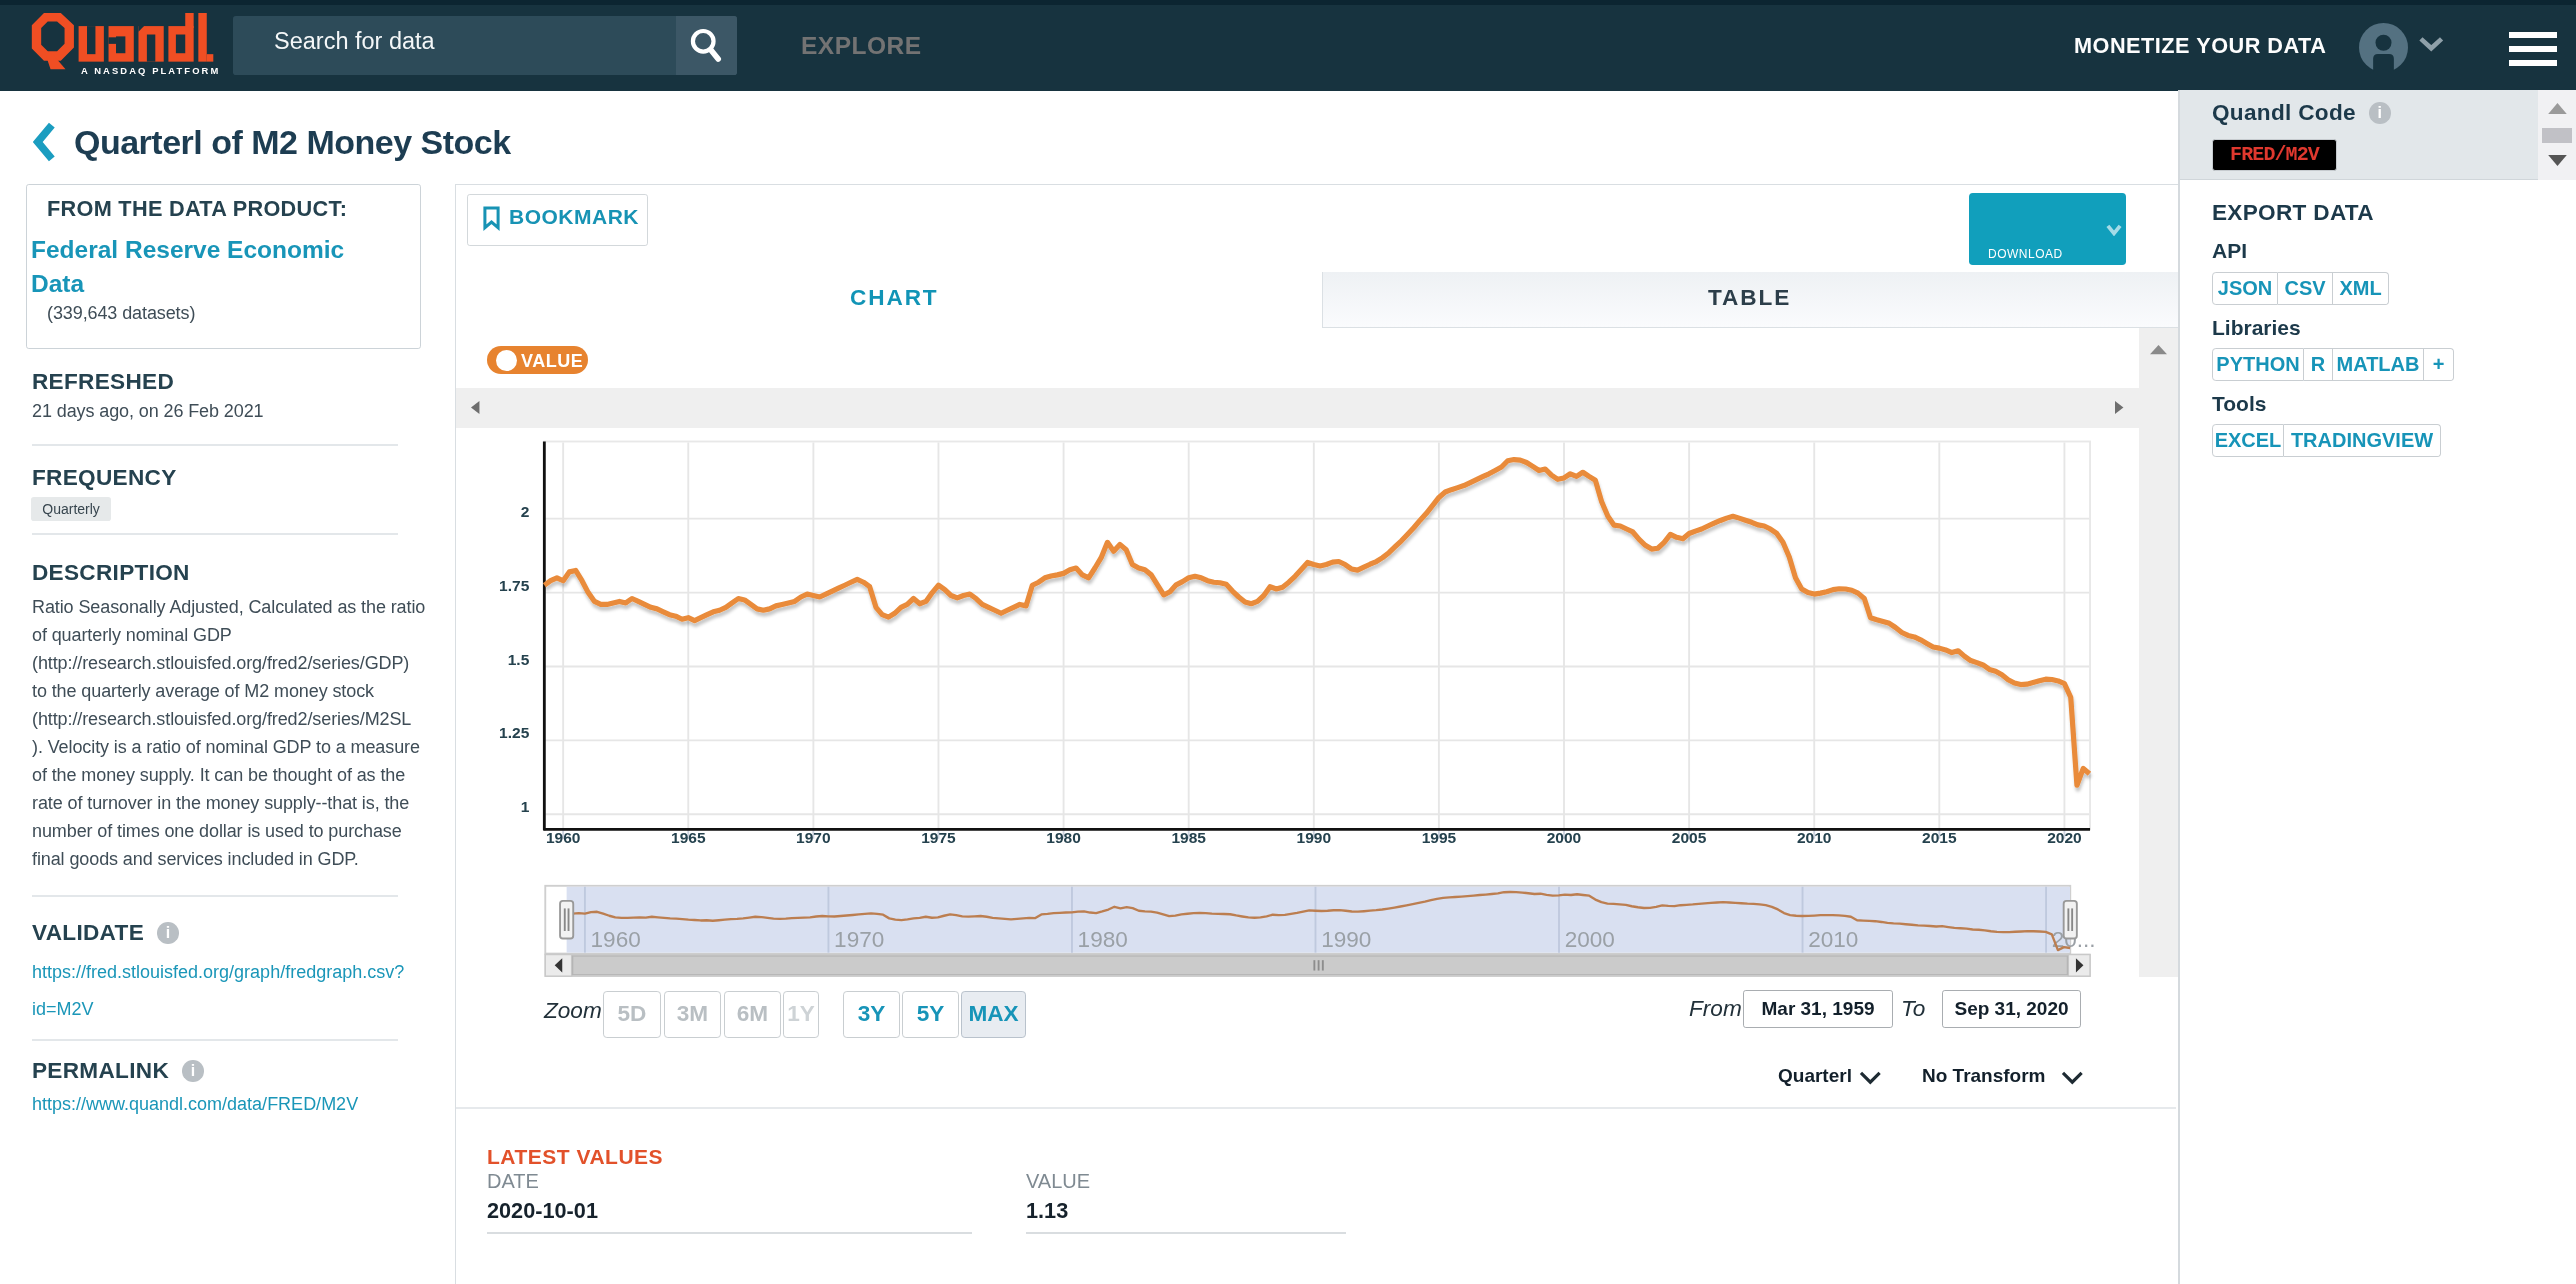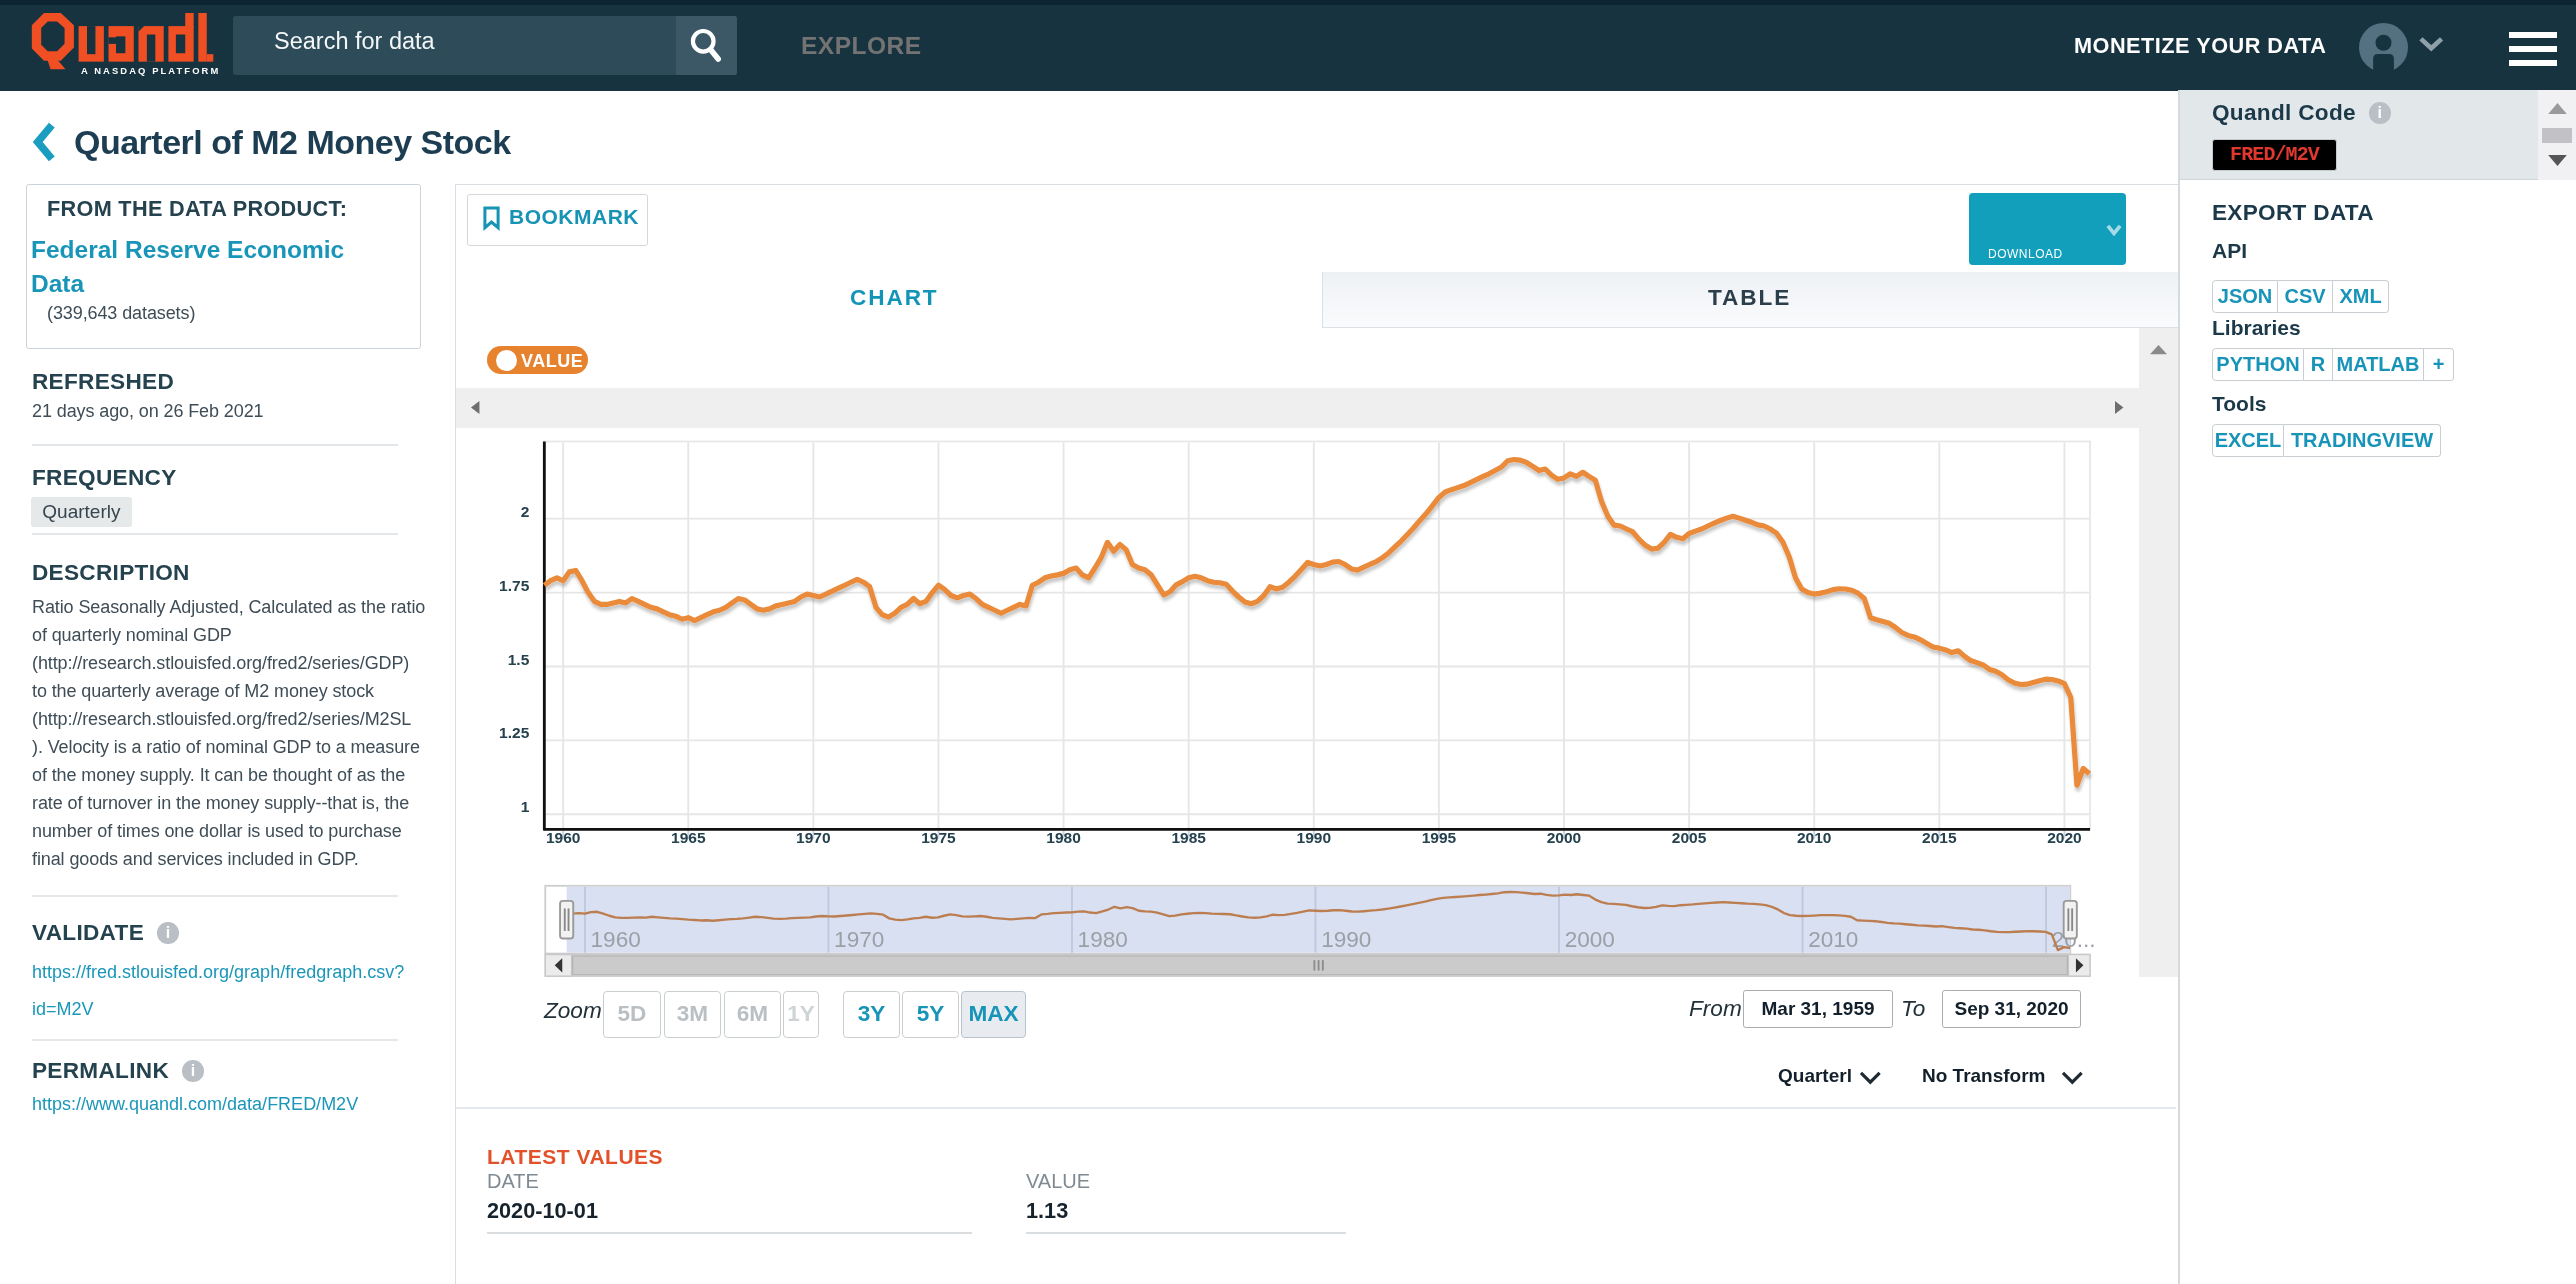--- a/index.html
+++ b/index.html
@@ -19,21 +19,21 @@
 #pagetitle { left:74px; top:123px; font-size:34px; font-weight:bold; color:#1d3d52; letter-spacing:-0.5px; }
 
 
 #leftcard { left:26px; top:184px; width:395px; height:165px; border:1.9px solid #ccd3d8; border-radius:2.8px; background:#fff; }
 .lc-label { font-size:21.7px; font-weight:bold; color:#25424f; letter-spacing:0.3px; }
 .lc-link { font-size:24.5px; font-weight:bold; color:#1895b8; line-height:34px; }
 .side-h { font-size:22.6px; font-weight:bold; color:#25424f; letter-spacing:0.3px; }
 .side-t { font-size:18px; color:#3f4d57; letter-spacing:-0.1px; }
 .sep { height:1.9px; background:#e3e7ea; }
 .teal-link { font-size:18px; color:#1a96b8; }
-.badge { display:inline-block; background:#e6e9ea; border-radius:2.8px; font-size:19px; color:#37454e; padding:3.8px 11.3px; }
+.badge { display:inline-block; background:#e6e9ea; border-radius:2.8px; font-size:14px; color:#37454e; padding:3.8px 11.3px; }
 .info-i { display:inline-block; width:21.7px; height:21.7px; border-radius:50%; background:#b9bfc4; color:#fff; font-size:16px; font-weight:bold; text-align:center; line-height:21.7px; vertical-align:1.9px; }
 
 
 #maincard { left:455px; top:184px; width:1723px; height:1101px; border-top:1.9px solid #d9dee2; border-left:1.9px solid #d9dee2; background:#fff; }
 #bookmark { left:467px; top:194px; width:181px; height:52px; border:1.9px solid #d3d8db; border-radius:2.8px; background:#fff; }
 #bookmark span { font-size:21px; font-weight:bold; color:#1793b4; letter-spacing:0.5px; }
 #download { left:1969px; top:193px; width:157px; height:72px; background:#119fbc; border-radius:3.8px; color:#fff; }
 #download span { font-size:12px; font-weight:normal; letter-spacing:0.5px;margin-top:28px; }
 #tab-table { left:1322px; top:272px; width:856px; height:56px; background:linear-gradient(#eef1f4,#fafbfd); border-left:1.9px solid #dbe0e4; border-bottom:1.9px solid #dbe0e4; }
 .tablbl { font-size:22.6px; font-weight:bold; letter-spacing:1.9px; }
@@ -323,21 +323,21 @@
 <svg style="position:absolute;left:8.5px;top:12.2px;" width="21" height="13" viewBox="0 0 22 14">
       <polygon points="11,1 21,13 1,13" fill="#9a9a9a"></polygon>
     </svg>
 <div style="position:absolute;left:3.8px;top:38px;width:30px;height:15px;background:#c1c1c6;"></div>
 <svg style="position:absolute;left:8.5px;top:64px;" width="21" height="13" viewBox="0 0 22 14">
       <polygon points="1,1 21,1 11,13" fill="#555"></polygon>
     </svg>
 </div>
 <div class="abs sb-h" style="left:2212px;top:200px;">EXPORT DATA</div>
 <div class="abs sb-sub" style="left:2212px;top:239px;">API</div>
-<div class="segrow" style="left:2212px;top:280px;">
+<div class="segrow" style="left:2212px;top:272px;">
 <div class="segbtn first" style="width:66px;line-height:31px;">JSON</div>
 <div class="segbtn" style="width:55px;line-height:31px;">CSV</div>
 <div class="segbtn last" style="width:56px;line-height:31px;">XML</div>
 </div>
 <div class="abs sb-sub" style="left:2212px;top:316px;">Libraries</div>
 <div class="segrow" style="left:2212px;top:348px;">
 <div class="segbtn first" style="width:92px;line-height:31px;">PYTHON</div>
 <div class="segbtn" style="width:29px;line-height:31px;">R</div>
 <div class="segbtn" style="width:91px;line-height:31px;">MATLAB</div>
 <div class="segbtn last" style="width:30px;line-height:31px;">+</div>

